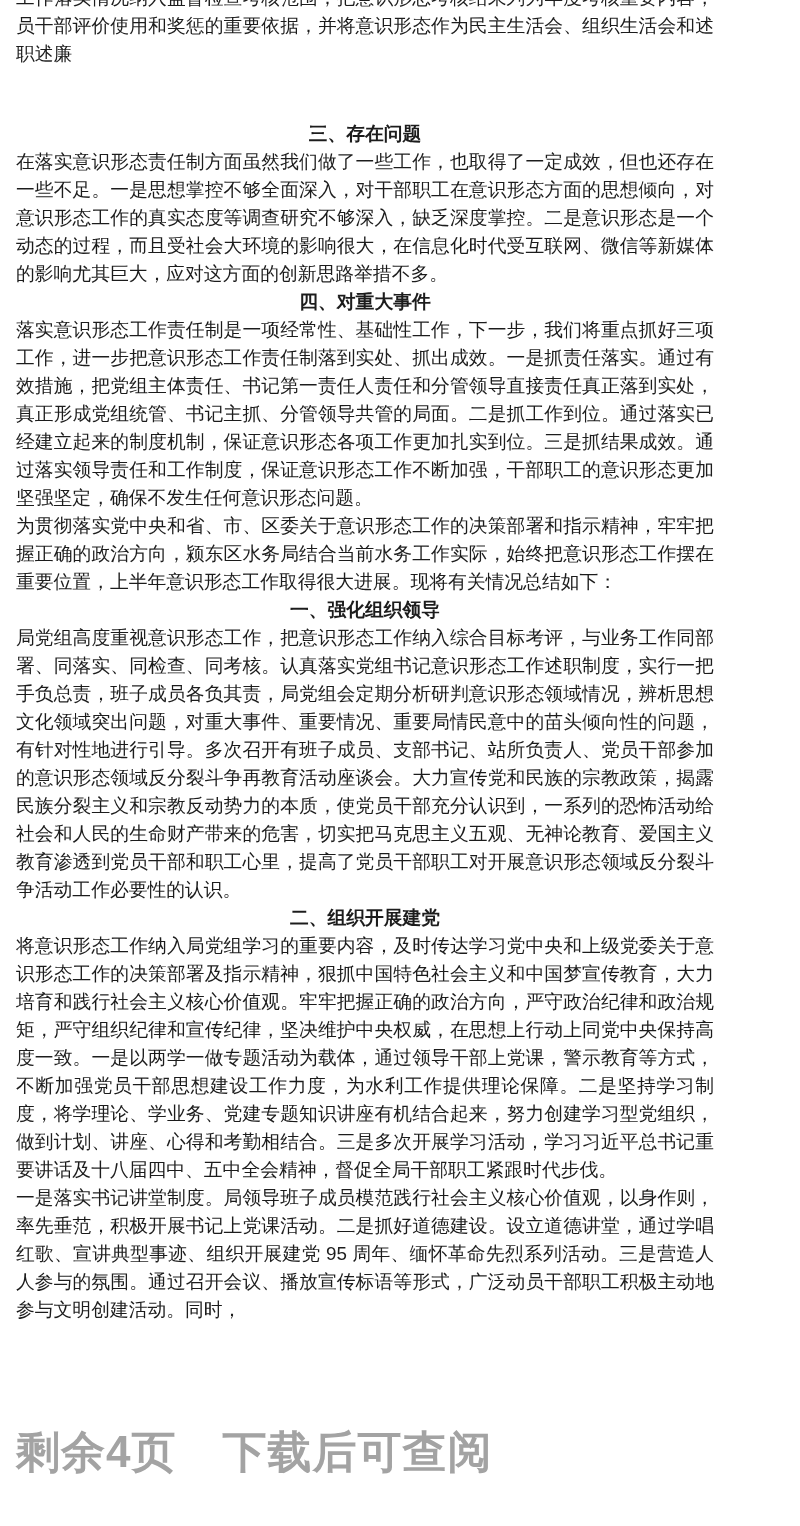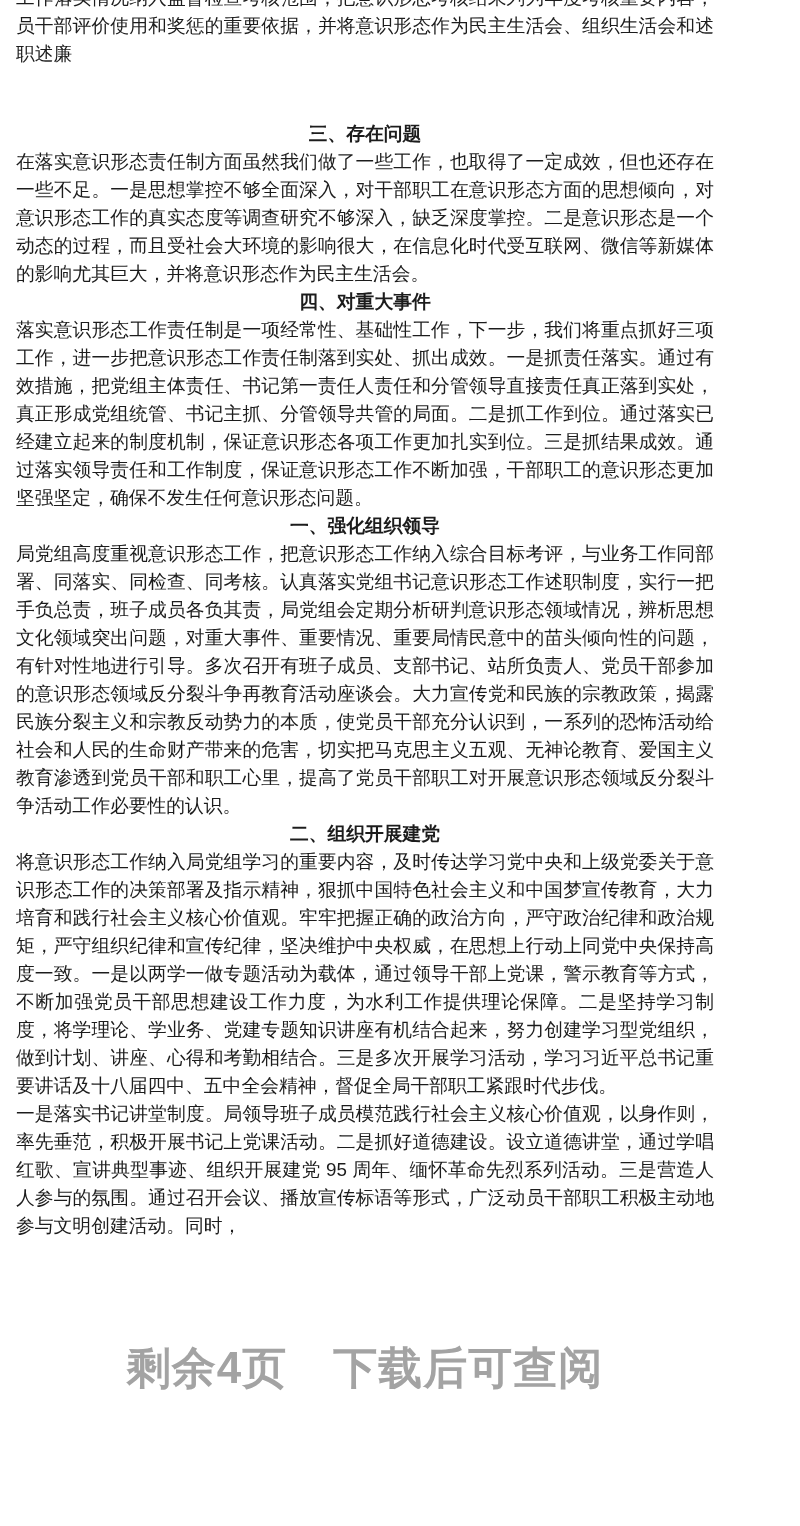--- a/index.html
+++ b/index.html
@@ -39,21 +39,20 @@
   }
   .clip p {
     margin-top: -16px;
   }
   
   .page-gap {
     height: 52px;
   }
   .preview-footer {
     margin-top: 100px;
-    text-align: center;
     color: #a3a3a3;
     font-weight: 900;
     font-size: 44px;
     line-height: 56px;
     letter-spacing: 1px;
     white-space: nowrap;
   }
   .preview-footer .hint {
     margin-left: 46px;
   }
@@ -66,24 +65,25 @@
   <div class="clip">
     <p>工作落实情况纳入监督检查考核范围，把意识形态考核结果列为年度考核重要内容，作为党</p>
   </div>
 
   <p>员干部评价使用和奖惩的重要依据，并将意识形态作为民主生活会、组织生活会和述职述廉</p>
 
   <div class="page-gap"></div>
 
 
   <h2>三、存在问题</h2>
-  <p>在落实意识形态责任制方面虽然我们做了一些工作，也取得了一定成效，但也还存在一些不足。一是思想掌控不够全面深入，对干部职工在意识形态方面的思想倾向，对意识形态工作的真实态度等调查研究不够深入，缺乏深度掌控。二是意识形态是一个动态的过程，而且受社会大环境的影响很大，在信息化时代受互联网、微信等新媒体的影响尤其巨大，并将意识形态作为民主生活会。</p>
+  <p>在落实意识形态责任制方面虽然我们做了一些工作，也取得了一定成效，但也还存在一些不足。一是思想掌控不够全面深入，对干部职工在意识形态方面的思想倾向，对意识形态工作的真实态度等调查研究不够深入，缺乏深度掌控。二是意识形态是一个动态的过程，而且受社会大环境的影响很大，在信息化时代受互联网、微信等新媒体的影响尤其巨大，应对这方面的创新思路举措不多。</p>
 
   <h2>四、对重大事件</h2>
   <p>落实意识形态工作责任制是一项经常性、基础性工作，下一步，我们将重点抓好三项工作，进一步把意识形态工作责任制落到实处、抓出成效。一是抓责任落实。通过有效措施，把党组主体责任、书记第一责任人责任和分管领导直接责任真正落到实处，真正形成党组统管、书记主抓、分管领导共管的局面。二是抓工作到位。通过落实已经建立起来的制度机制，保证意识形态各项工作更加扎实到位。三是抓结果成效。通过落实领导责任和工作制度，保证意识形态工作不断加强，干部职工的意识形态更加坚强坚定，确保不发生任何意识形态问题。</p>
+  <p>为贯彻落实党中央和省、市、区委关于意识形态工作的决策部署和指示精神，牢牢把握正确的政治方向，颍东区水务局结合当前水务工作实际，始终把意识形态工作摆在重要位置，上半年意识形态工作取得很大进展。现将有关情况总结如下：</p>
 
   <h2>一、强化组织领导</h2>
   <p>局党组高度重视意识形态工作，把意识形态工作纳入综合目标考评，与业务工作同部署、同落实、同检查、同考核。认真落实党组书记意识形态工作述职制度，实行一把手负总责，班子成员各负其责，局党组会定期分析研判意识形态领域情况，辨析思想文化领域突出问题，对重大事件、重要情况、重要局情民意中的苗头倾向性的问题，有针对性地进行引导。多次召开有班子成员、支部书记、站所负责人、党员干部参加的意识形态领域反分裂斗争再教育活动座谈会。大力宣传党和民族的宗教政策，揭露民族分裂主义和宗教反动势力的本质，使党员干部充分认识到，一系列的恐怖活动给社会和人民的生命财产带来的危害，切实把马克思主义五观、无神论教育、爱国主义教育渗透到党员干部和职工心里，提高了党员干部职工对开展意识形态领域反分裂斗争活动工作必要性的认识。</p>
 
   <h2>二、组织开展建党</h2>
   <p>将意识形态工作纳入局党组学习的重要内容，及时传达学习党中央和上级党委关于意识形态工作的决策部署及指示精神，狠抓中国特色社会主义和中国梦宣传教育，大力培育和践行社会主义核心价值观。牢牢把握正确的政治方向，严守政治纪律和政治规矩，严守组织纪律和宣传纪律，坚决维护中央权威，在思想上行动上同党中央保持高度一致。一是以两学一做专题活动为载体，通过领导干部上党课，警示教育等方式，不断加强党员干部思想建设工作力度，为水利工作提供理论保障。二是坚持学习制度，将学理论、学业务、党建专题知识讲座有机结合起来，努力创建学习型党组织，做到计划、讲座、心得和考勤相结合。三是多次开展学习活动，学习习近平总书记重要讲话及十八届四中、五中全会精神，督促全局干部职工紧跟时代步伐。</p>
 
   <p>一是落实书记讲堂制度。局领导班子成员模范践行社会主义核心价值观，以身作则，率先垂范，积极开展书记上党课活动。二是抓好道德建设。设立道德讲堂，通过学唱红歌、宣讲典型事迹、组织开展建党 95 周年、缅怀革命先烈系列活动。三是营造人人参与的氛围。通过召开会议、播放宣传标语等形式，广泛动员干部职工积极主动地参与文明创建活动。同时，</p>
 
   <div class="preview-footer">

